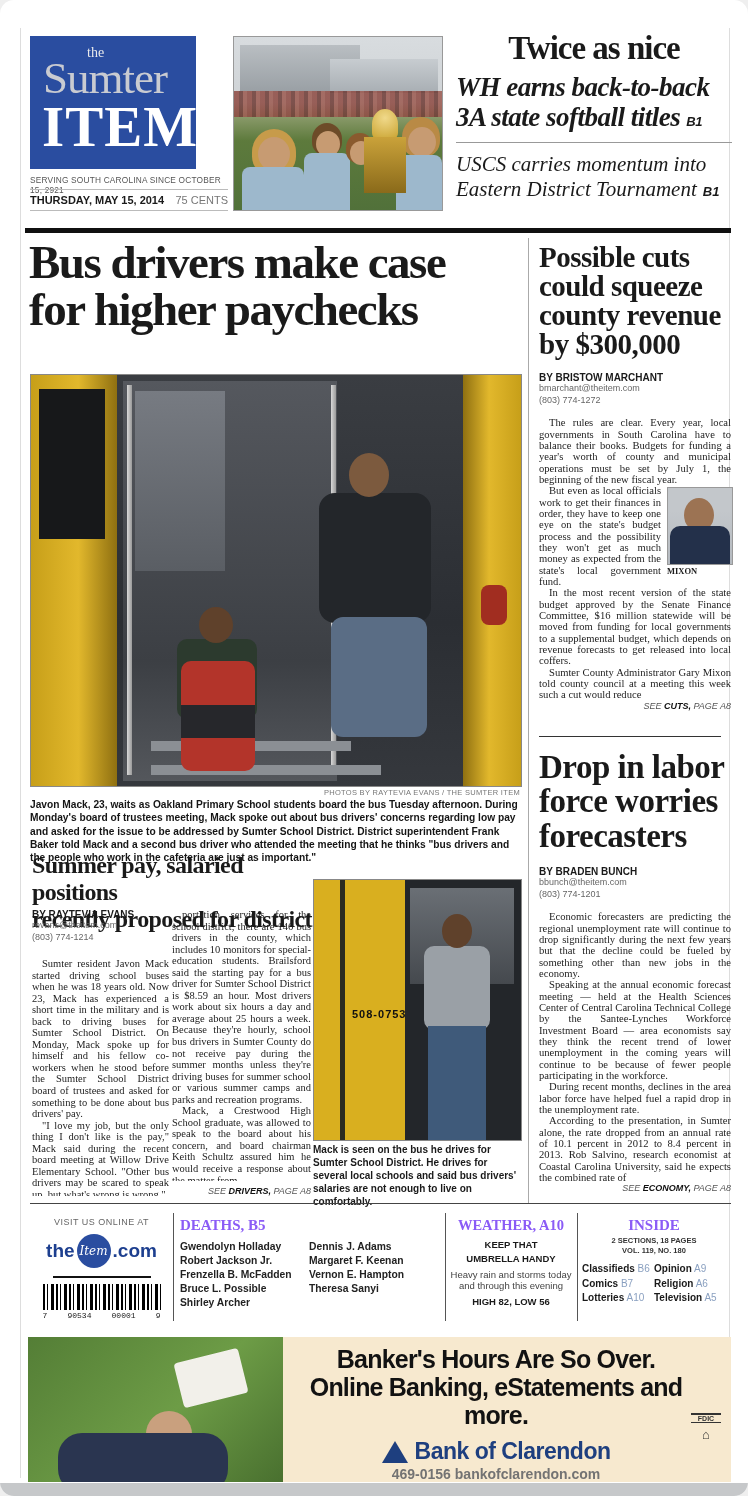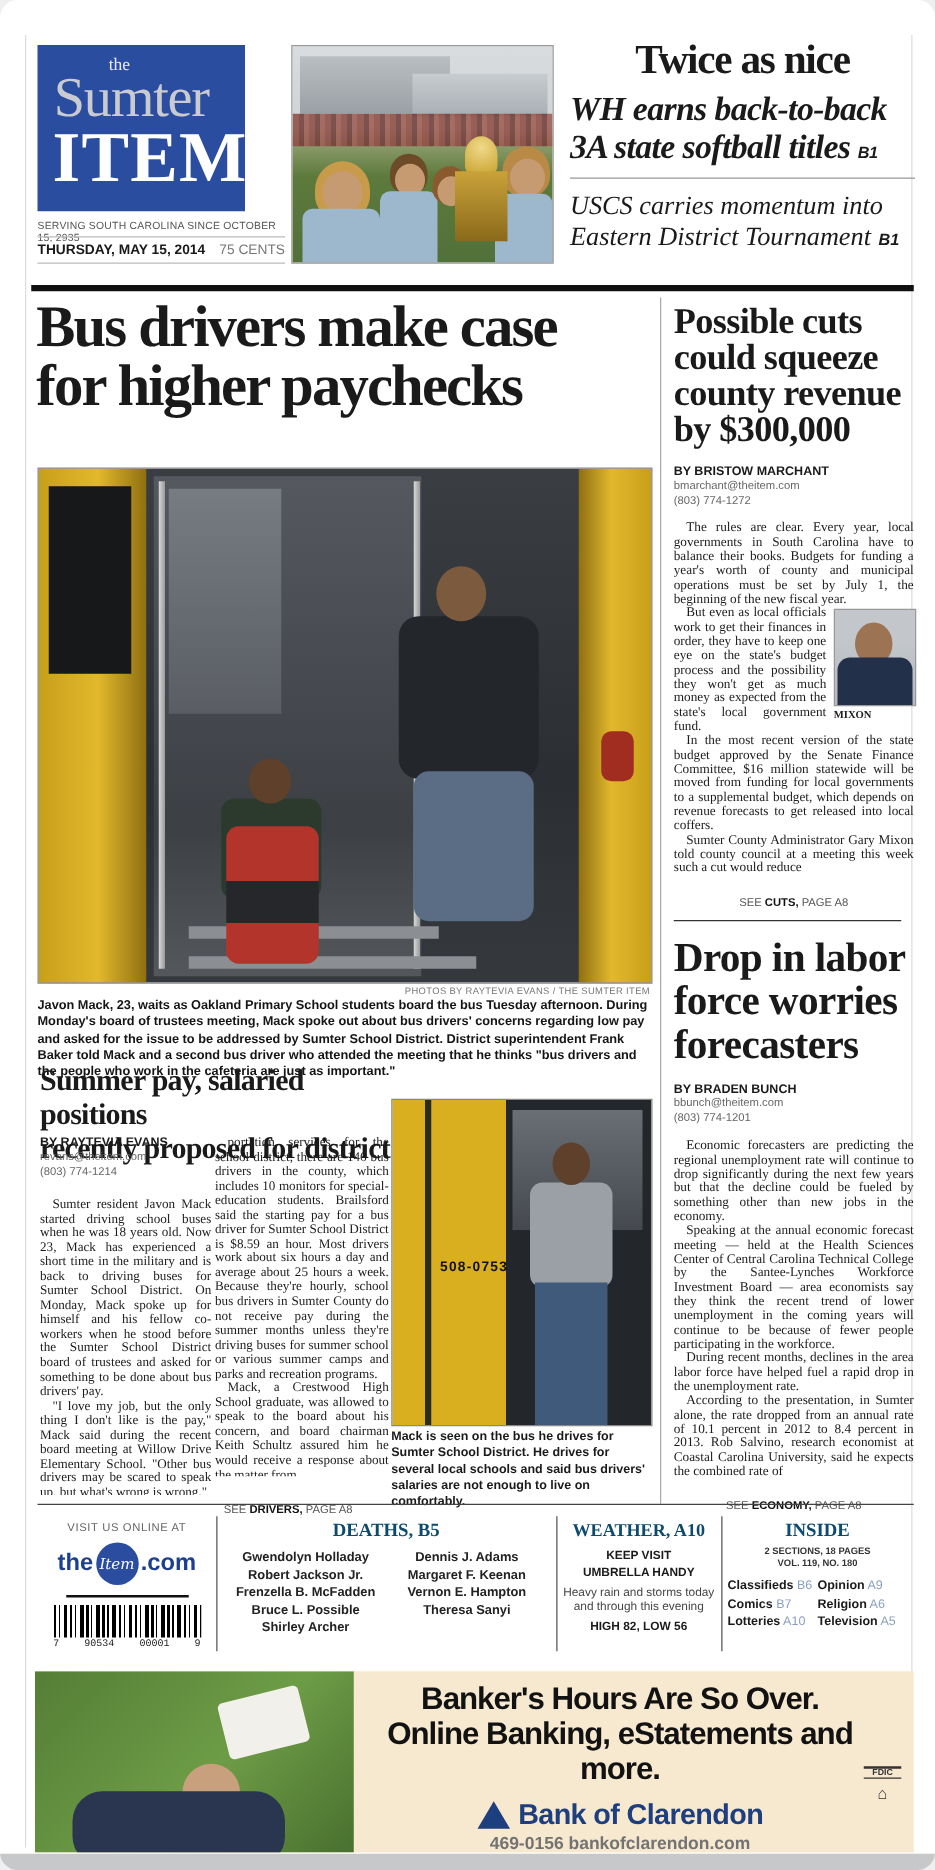--- a/index.html
+++ b/index.html
@@ -74,21 +74,21 @@
   .rc-head.h33{font-size:33px;line-height:1.04;}
   .rc-byline{margin-top:13px;font-size:10px;font-weight:bold;}
   .rc-contact{font-size:9px;color:#666;line-height:1.3;}
   .rc-body{margin-top:11px;font-family:"Liberation Serif",serif;font-size:10.6px;line-height:1.07;text-align:justify;color:#1c1c1c;}
   .rc-body p{margin:0;text-indent:10px;}
   .inset{float:right;width:64px;margin:2px 0 1px 6px;}
   .inset .img{width:64px;height:76px;border:1px solid #999;background:linear-gradient(180deg,#c3c7cb 0 30%,#b5bac0);position:relative;overflow:hidden;}
   .inset .head{position:absolute;left:16px;top:10px;width:30px;height:34px;border-radius:50%;background:#9c7353;}
   .inset .suit{position:absolute;left:2px;top:38px;width:60px;height:38px;border-radius:10px 10px 0 0;background:#23304a;}
   .inset .lbl{font-size:8.5px;font-weight:bold;margin-top:2px;}
-  .jump{text-align:center;font-size:9px;color:#555;margin-top:16px;}
+  .jump{text-align:right;font-size:9px;color:#555;margin-top:0;font-style:italic;}
   .jump b{color:#111;}
   .story-rule{position:absolute;left:539px;top:736px;width:182px;border-top:1.5px solid #333;}
 
   
   .drv-head{position:absolute;left:32px;top:852px;width:300px;font-family:"Liberation Serif",serif;
             font-weight:bold;font-size:24px;line-height:1.12;letter-spacing:-.6px;}
   .drv-byline{position:absolute;left:32px;top:909px;font-size:10px;font-weight:bold;}
   .drv-contact{font-size:9px;color:#666;font-weight:normal;line-height:1.3;}
   .drv-col{position:absolute;font-family:"Liberation Serif",serif;font-size:10.5px;line-height:1.1;text-align:justify;color:#1c1c1c;overflow:hidden;}
   .drv-col p{margin:0;text-indent:10px;}
@@ -101,34 +101,34 @@
   .b2-num{position:absolute;left:38px;top:128px;font-size:11px;font-weight:bold;color:#111;letter-spacing:1px;}
   .b2-glass{position:absolute;left:96px;top:8px;width:104px;height:96px;background:linear-gradient(180deg,#6a6f75,#45494e);}
   .b2-head{position:absolute;left:128px;top:34px;width:30px;height:34px;border-radius:50%;background:#5f412b;}
   .b2-shirt{position:absolute;left:110px;top:66px;width:66px;height:84px;border-radius:10px;background:#9aa0a6;}
   .b2-jeans{position:absolute;left:114px;top:146px;width:58px;height:114px;background:#3f5a7a;}
   .drv-cap{position:absolute;left:313px;top:1143px;width:207px;font-size:10px;font-weight:bold;line-height:1.3;}
 
   
   .strip-rule{position:absolute;left:30px;top:1203px;width:701px;border-top:1px solid #444;}
   .vdiv-s{position:absolute;top:1213px;height:108px;width:1px;background:#555;}
-  .sec-title{font-family:"Liberation Serif",serif;font-weight:bold;font-size:15px;color:#0c4a6e;text-align:center;}
+  .sec-title{font-family:"Liberation Serif",serif;font-weight:bold;font-size:15px;color:#8b5cf6;}
   .online{position:absolute;left:30px;top:1217px;width:143px;text-align:center;}
   .online-label{font-size:9px;color:#666;letter-spacing:.5px;}
   .logo-row{display:flex;justify-content:center;align-items:center;margin-top:7px;}
   .logo-pre,.logo-post{font-size:19px;font-weight:bold;color:#1d3f8f;}
   .logo-circle{width:34px;height:34px;border-radius:50%;background:#2a4da0;color:#fff;display:flex;align-items:center;justify-content:center;
                font-family:"DejaVu Serif",serif;font-style:italic;font-size:12px;margin:0 2px;}
   .logo-line{width:98px;height:2px;background:#111;margin:8px auto 6px;}
   .barcode{width:118px;margin:0 auto;}
   .bars{height:26px;background:repeating-linear-gradient(90deg,#000 0 2px,#fff 2px 4px,#000 4px 5px,#fff 5px 8px,#000 8px 11px,#fff 11px 13px);}
   .bar-digits{display:flex;justify-content:space-between;font-family:"Liberation Mono",monospace;font-size:8px;margin-top:1px;}
   .deaths{position:absolute;left:180px;top:1217px;width:258px;}
   .deaths-cols{display:flex;margin-top:6px;}
-  .deaths-col{width:50%;text-align:center;font-size:10.3px;font-weight:bold;line-height:1.35;color:#222;}
+  .deaths-col{width:50%;text-align:left;font-size:10.3px;font-weight:bold;line-height:1.35;color:#222;}
   .weather{position:absolute;left:450px;top:1217px;width:122px;text-align:center;}
   .w-head{font-size:9.5px;font-weight:bold;line-height:1.5;margin-top:4px;}
   .w-desc{font-size:9.5px;color:#444;line-height:1.25;margin-top:2px;}
   .w-temps{font-size:9.5px;font-weight:bold;margin-top:4px;}
   .inside{position:absolute;left:582px;top:1217px;width:144px;text-align:center;}
   .i-sub{font-size:7.5px;font-weight:bold;color:#333;line-height:1.35;margin-top:2px;}
   .i-cols{display:flex;margin-top:6px;text-align:left;}
   .i-col{width:50%;font-size:10px;line-height:1.45;}
   .i-col b{color:#1a1a1a;}
   .i-col span{color:#8aa0c0;}
@@ -156,21 +156,21 @@
 
 <div class="page">
   <div class="edge" style="left:20px;"></div>
   <div class="edge" style="left:729px;"></div>
 
   <div class="mast-box">
     <span class="mast-sumter">Sumter</span>
     <span class="mast-the">the</span>
     <span class="mast-item">ITEM</span>
   </div>
-  <div class="tagline">SERVING SOUTH CAROLINA SINCE OCTOBER 15, 2935</div>
+  <div class="tagline">SERVING SOUTH CAROLINA SINCE OCTOBER 15, 2921</div>
   <div class="daterow">
     <span class="d">THURSDAY, MAY 15, 2014</span>
     <span class="p">75 CENTS</span>
   </div>
 
   <div class="ph-softball">
     <div class="sb-stand"></div>
     <div class="sb-roof"></div>
     <div class="sb-crowd"></div>
     <div class="sb-hair" style="left:18px;top:92px;width:44px;height:46px;background:#c79b4a;"></div>
@@ -339,21 +339,21 @@
         <div>Margaret F. Keenan</div>
         <div>Vernon E. Hampton</div>
         <div>Theresa Sanyi</div>
       </div>
     </div>
   </div>
 
   <div class="weather">
     <div class="sec-title" style="font-size:14.5px;">WEATHER, A10</div>
     <div class="w-head">
-      <div>KEEP VISIT</div>
+      <div>KEEP THAT</div>
       <div>UMBRELLA HANDY</div>
     </div>
     <div class="w-desc">
       <div>Heavy rain and storms today</div>
       <div>and through this evening</div>
     </div>
     <div class="w-temps">HIGH 82, LOW 56</div>
   </div>
 
   <div class="inside">

